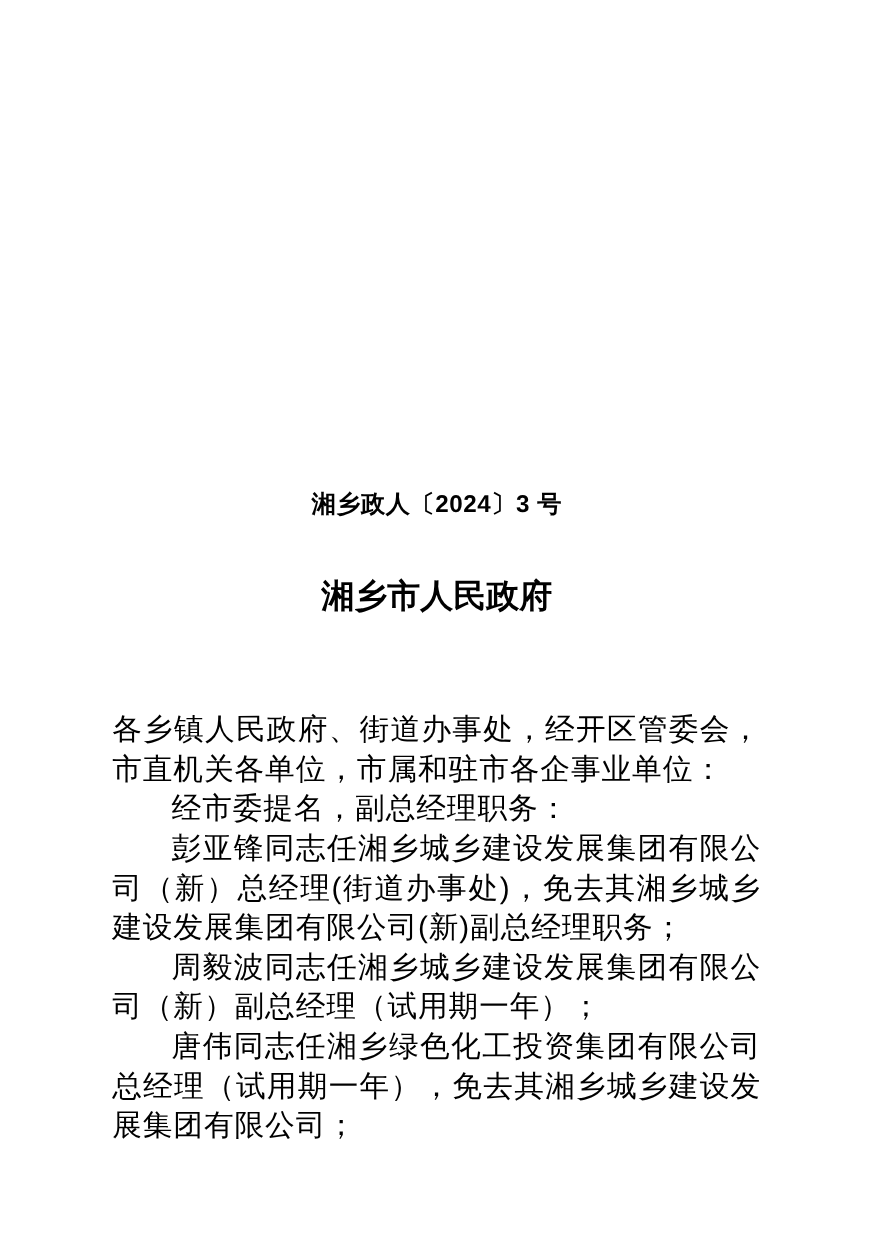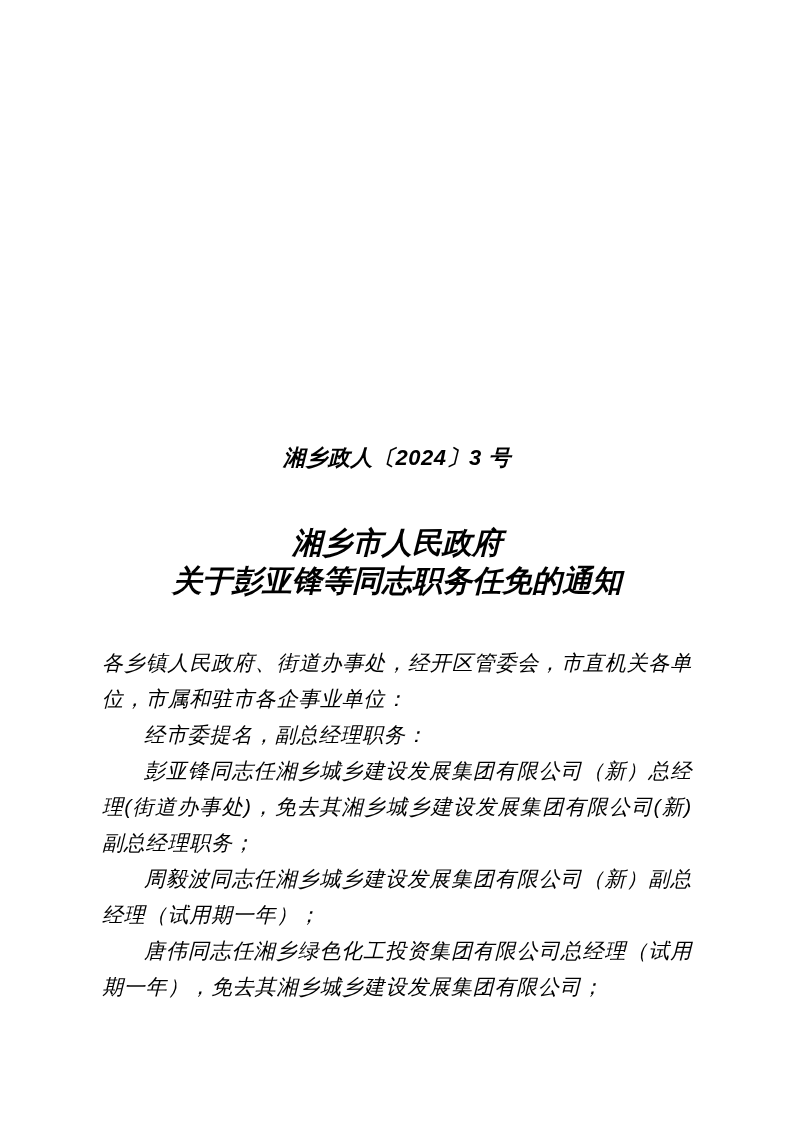--- a/index.html
+++ b/index.html
@@ -12,21 +12,20 @@
     background: #ffffff;
     color: #000000;
     font-family: "Liberation Sans", sans-serif;
     overflow: hidden;
   }
   .page {
     position: relative;
     width: 794px;
     height: 1122px;
     background: #ffffff;
-    font-style: italic;
   }
   .doc-number {
     position: absolute;
     top: 443px;
     left: 0;
     width: 100%;
     text-align: center;
     font-size: 22px;
     font-weight: 700;
     line-height: 30px;
@@ -44,21 +43,21 @@
     line-height: 38px;
   }
   .title .title-line {
     display: block;
   }
   .body-text {
     position: absolute;
     top: 645px;
     left: 102px;
     width: 590px;
-    font-size: 21px;
+    font-size: 27px;
     line-height: 36px;
     letter-spacing: 0.8px;
     text-align: justify;
     font-weight: 400;
   }
   .para {
     margin: 0;
     padding: 0;
   }
   .para.indent {
@@ -67,21 +66,20 @@
 </style>
 </head>
 <body>
 
 <div class="page">
 
   <div class="doc-number">湘乡政人〔2024〕3 号</div>
 
   <h1 class="title">
     <span class="title-line">湘乡市人民政府</span>
-    <span class="title-line">关于彭亚锋等同志职务任免的通知</span>
   </h1>
 
   <div class="body-text">
     <p class="para">各乡镇人民政府、街道办事处，经开区管委会，市直机关各单位，市属和驻市各企事业单位：</p>
     <p class="para indent">经市委提名，副总经理职务：</p>
     <p class="para indent">彭亚锋同志任湘乡城乡建设发展集团有限公司（新）总经理(街道办事处)，免去其湘乡城乡建设发展集团有限公司(新)副总经理职务；</p>
     <p class="para indent">周毅波同志任湘乡城乡建设发展集团有限公司（新）副总经理（试用期一年）；</p>
     <p class="para indent">唐伟同志任湘乡绿色化工投资集团有限公司总经理（试用期一年），免去其湘乡城乡建设发展集团有限公司；</p>
   </div>
 

